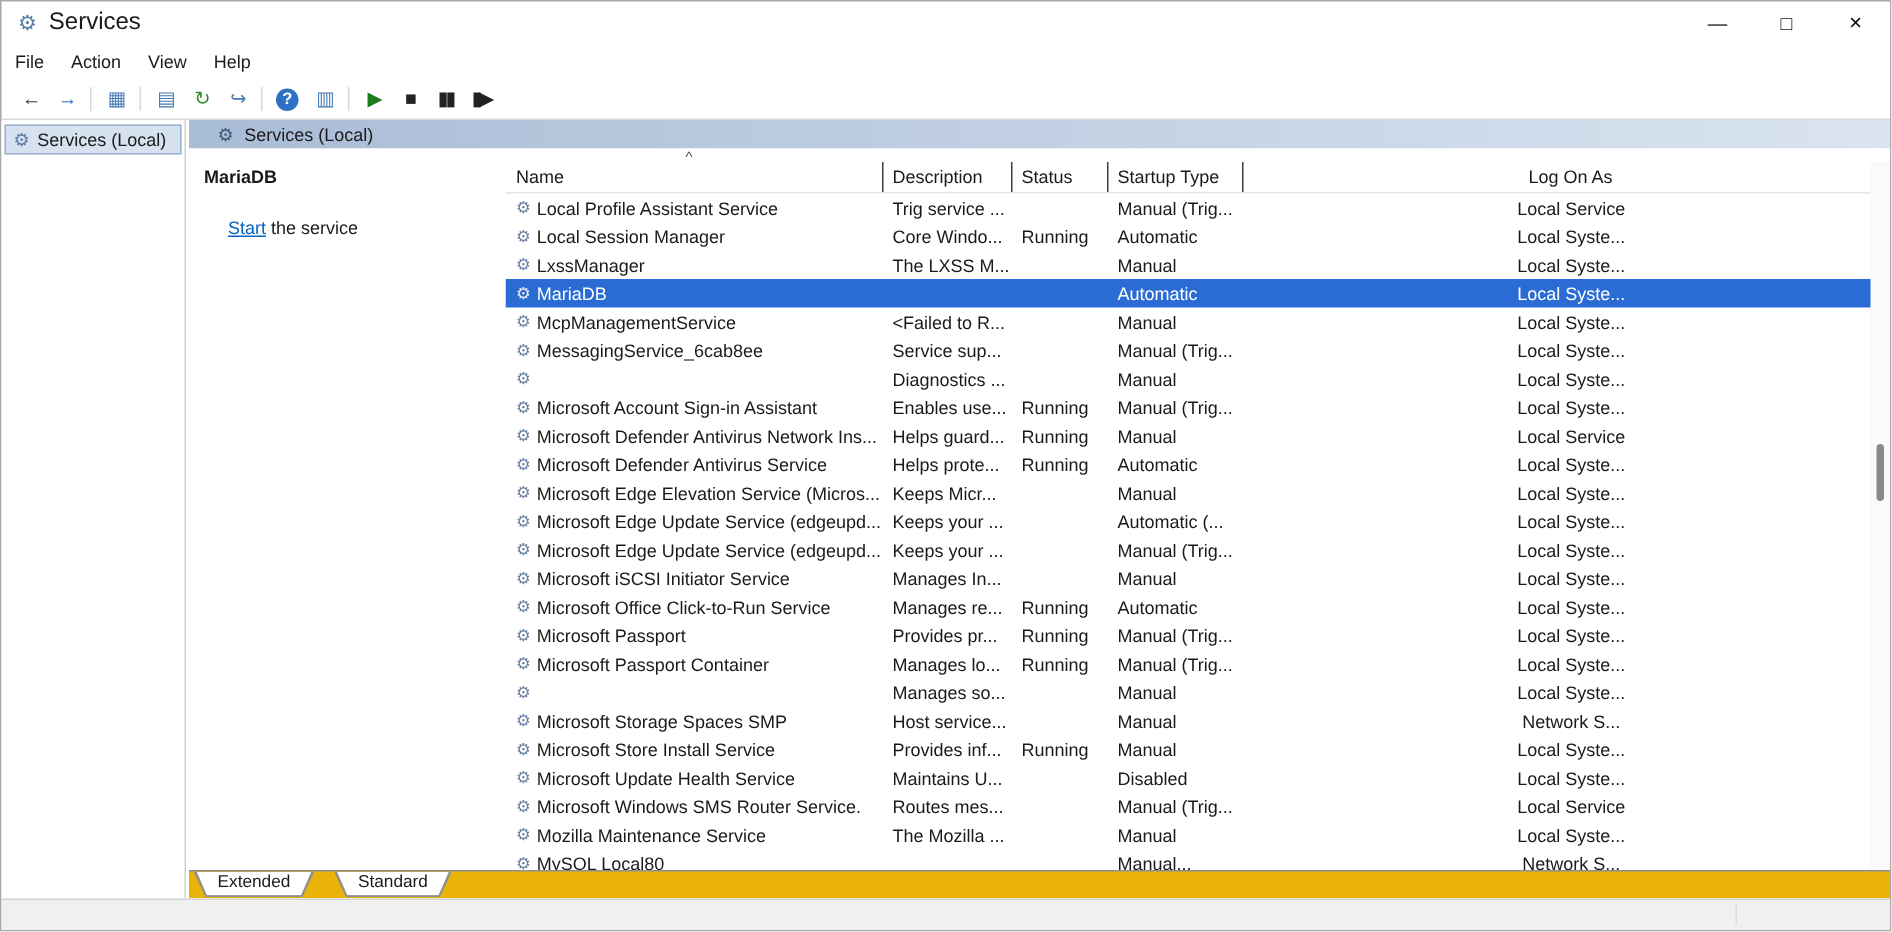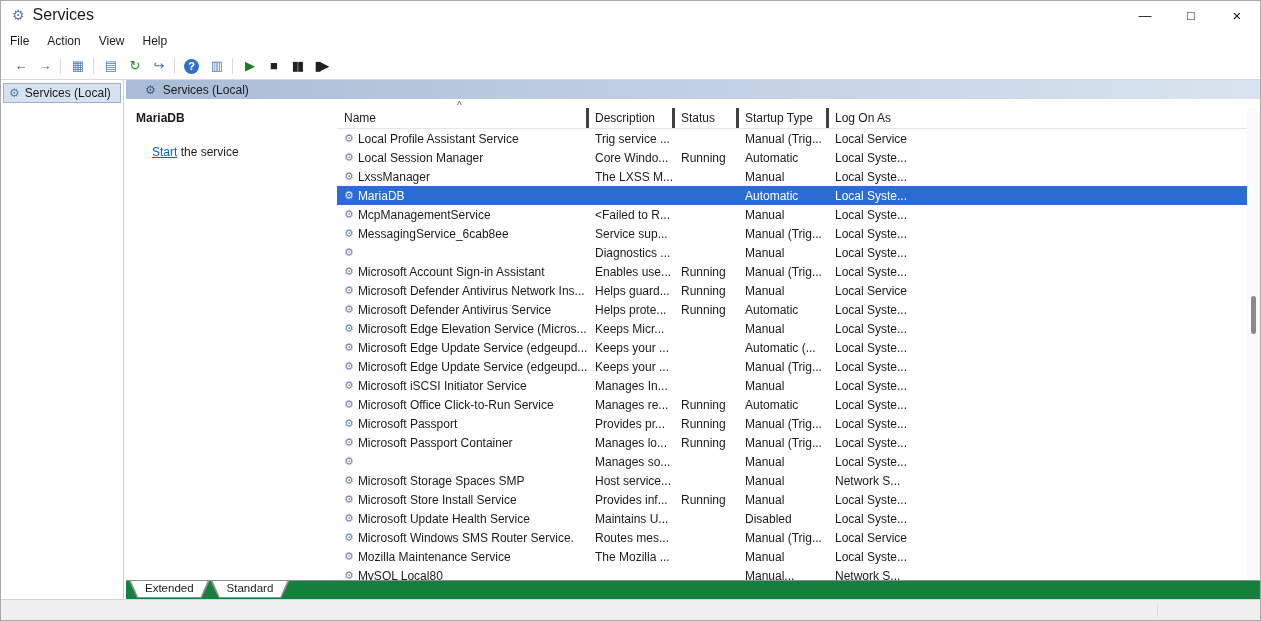--- a/index.html
+++ b/index.html
@@ -40,42 +40,42 @@
   .pane-header .hdr-gear { font-size:12px; color:#41597c; }
 
   .content-body { flex:1 1 auto; display:flex; position:relative; overflow:hidden; background:#fff; }
   .detail-panel { width:211px; flex:0 0 auto; padding:12px 8px 0 10px; }
   .svc-title { font-weight:bold; }
   .svc-action { margin-top:20px; }
   .svc-action a { color:var(--link); text-decoration:underline; cursor:pointer;margin-left:16px; }
 
   .list-area { flex:1 1 auto; position:relative; overflow:hidden; padding-top:9px; }
   .list-header { height:21px; display:flex; position:relative; border-bottom:1px solid #e5e5e5; }
-  .list-header .col { border-right:3px solid #404040; padding-top:3px; }
+  .list-header .col { border-right:1px solid #404040; padding-top:3px; }
   .sort-caret { position:absolute; top:-8px; left:120px; font-size:10px; color:#555; }
 
   .col { overflow:hidden; white-space:nowrap; flex:0 0 auto; }
   .col0 { width:252px; padding-left:7px; }
   .col1 { width:86px;  padding-left:6px; }
   .col2 { width:64px;  padding-left:6px; }
   .col3 { width:90px;  padding-left:6px; }
-  .col4 { flex:1 1 auto; padding-left:6px; }
+  .col4 { flex:1 1 auto; padding-left:6px;text-align:center; }
 
   .rows { position:relative; }
   .row { height:19px; display:flex; align-items:center; }
   .row .col0 { display:flex; align-items:center; gap:4px; }
   .svc-icon { font-size:11px; color:#6d82a2; flex:0 0 auto; }
   .row.selected { background:var(--selection-bg); color:#fff; }
   .row.selected .svc-icon { color:#e8eef8; }
 
   .v-scrollbar { position:absolute; top:9px; right:0; bottom:0; width:13px; background:#fafafa; }
   .v-thumb { position:absolute; left:4px; width:5px; top:188px; height:38px; background:#8a8a8a; border-radius:3px; }
 
   
-  .tabs-row { height:19px; flex:0 0 auto; border-top:1px solid #8f8f8f; display:flex; padding-left:3px; background:#15803d; }
+  .tabs-row { height:19px; flex:0 0 auto; border-top:1px solid #8f8f8f; display:flex; padding-left:3px; background:#eab308;gap:12px; }
   .tab-outer { position:relative; height:17px; background:#8f8f8f; margin-right:1px;
     clip-path:polygon(0 0, 100% 0, calc(100% - 8px) 100%, 8px 100%); padding:0 1px 1px 1px; }
   .tab-inner { display:block; height:16px; background:#fff; padding:1px 15px 0 15px; font-size:11.5px;
     clip-path:polygon(1px 0, calc(100% - 1px) 0, calc(100% - 8px) 100%, 8px 100%); }
 
   
   .statusbar { height:21px; flex:0 0 auto; background:#f0f0f0; border-top:1px solid #d5d5d5; position:relative; }
   .status-seg { position:absolute; top:3px; bottom:3px; right:15px; width:88px; border-left:1px solid #dcdcdc; }
 </style>
 </head>

